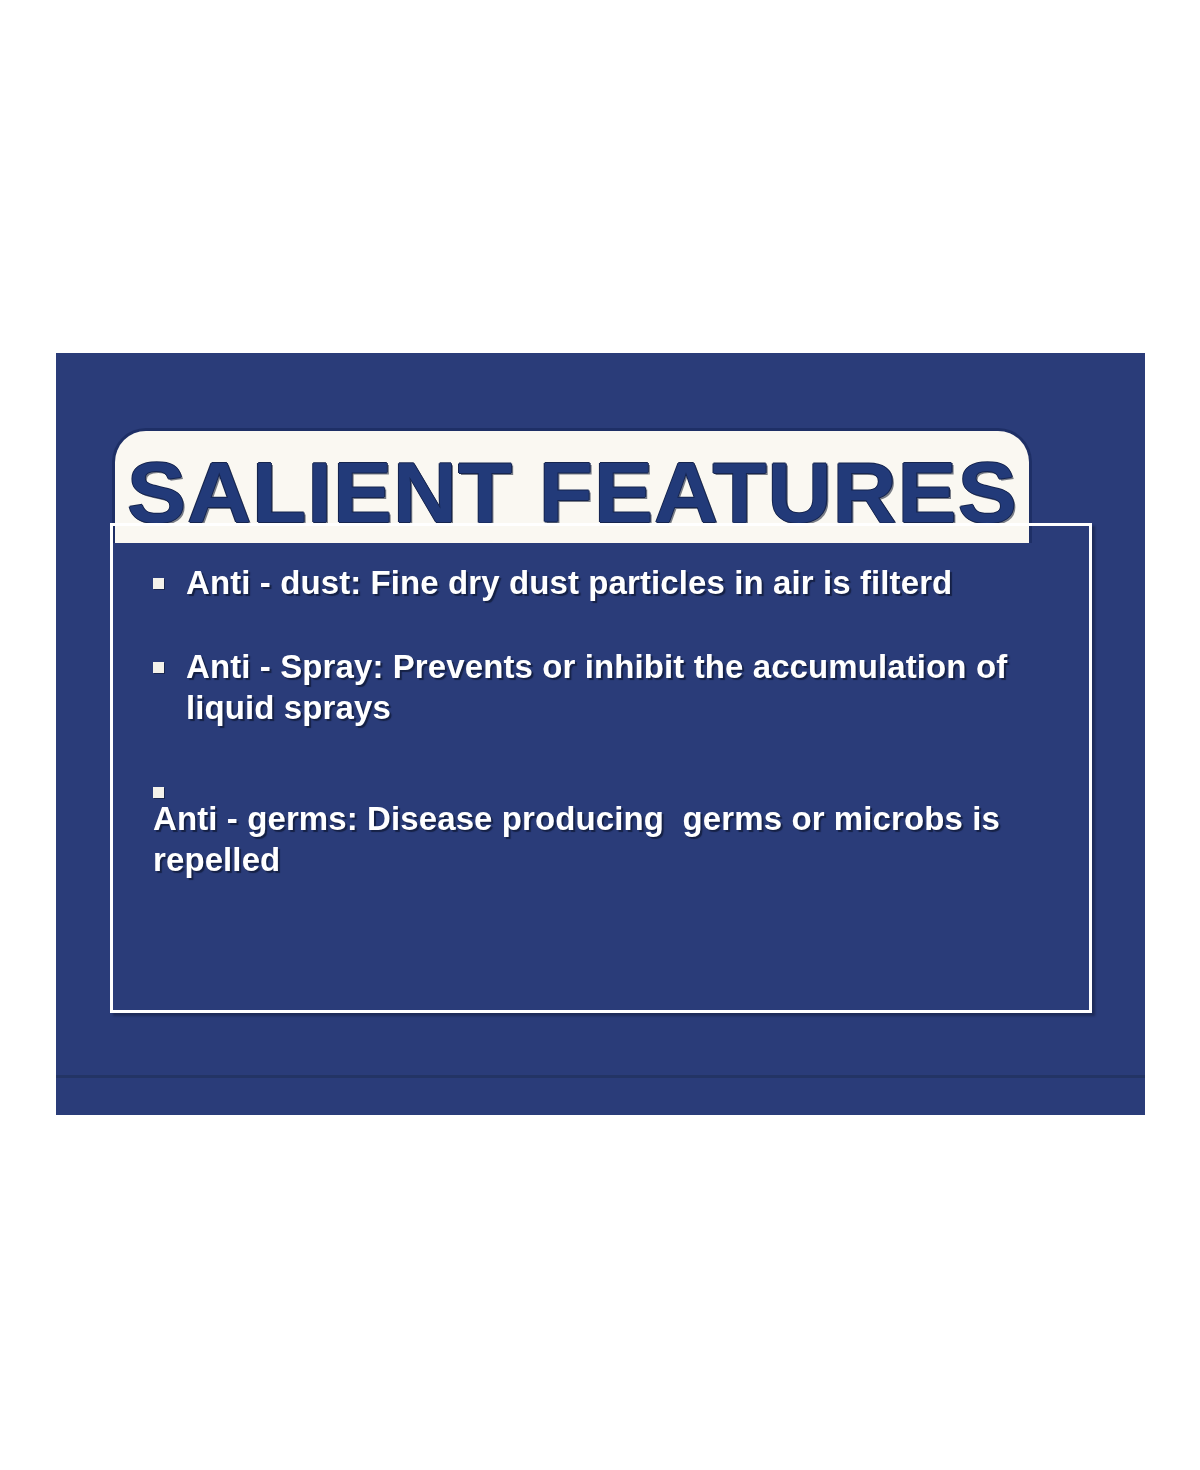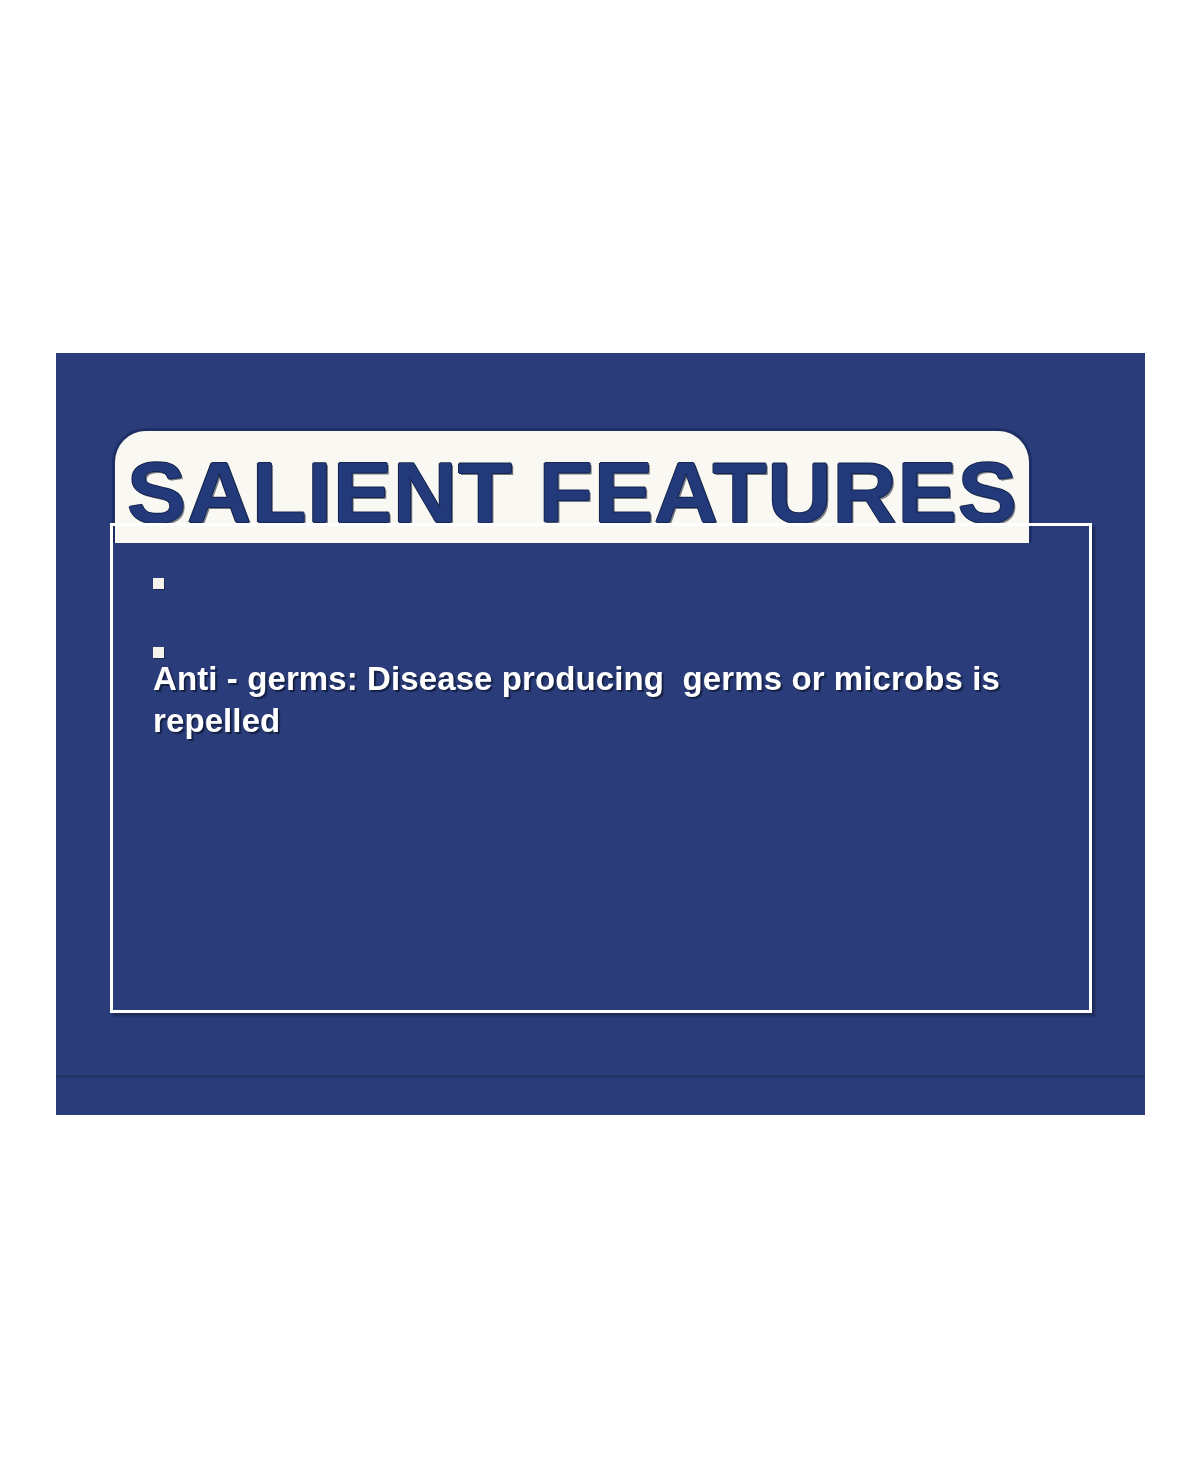--- a/index.html
+++ b/index.html
@@ -131,23 +131,28 @@
 
   <div id="header-plate">
     <h1 id="page-title">SALIENT FEATURES</h1>
   </div>
 
   <div id="features-box">
     <ul id="features-list">
 
       <li class="feature-item">
         <span class="bullet-square"></span>
+        <span class="feature-text">Anti - dust: Fine dry dust particles in air is filterd</span>
       </li>
 
 
+      <li class="feature-item">
+        <span class="bullet-square"></span>
+        <span class="feature-text">Anti - Spray: Prevents or inhibit the accumulation of liquid sprays</span>
+      </li>
 
       <li class="feature-item">
         <span class="bullet-square"></span>
         <span class="feature-text">Anti - germs: Disease producing  germs or microbs is repelled</span>
       </li>
 
     </ul>
   </div>
 
   <div id="bottom-divider"></div>

